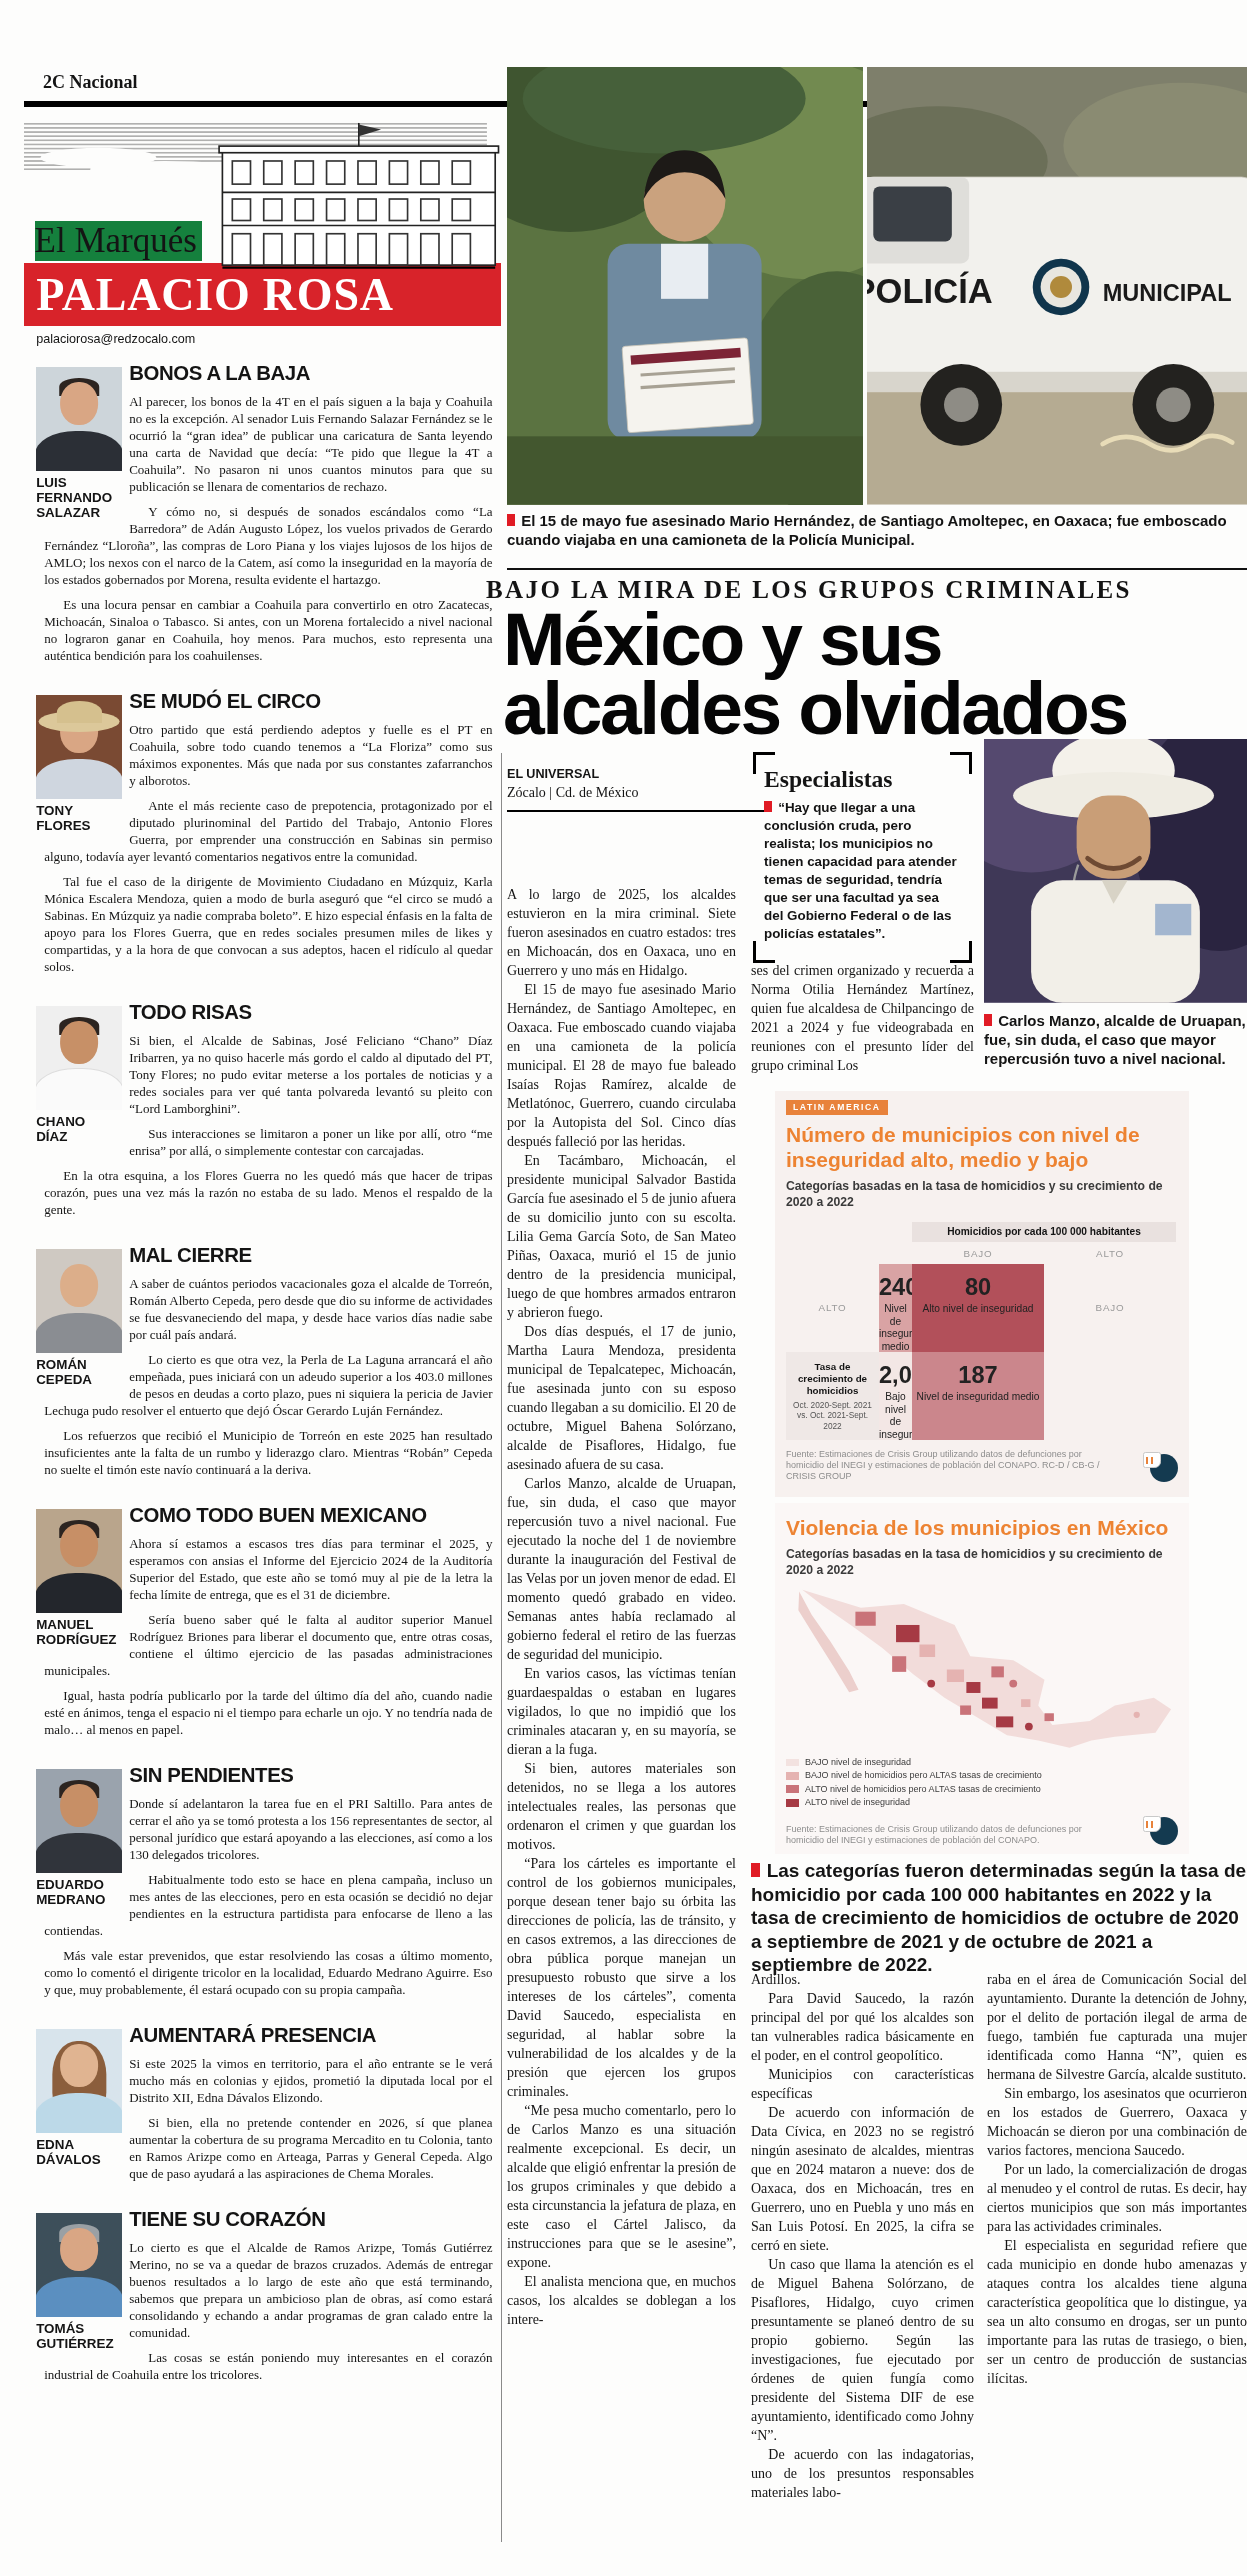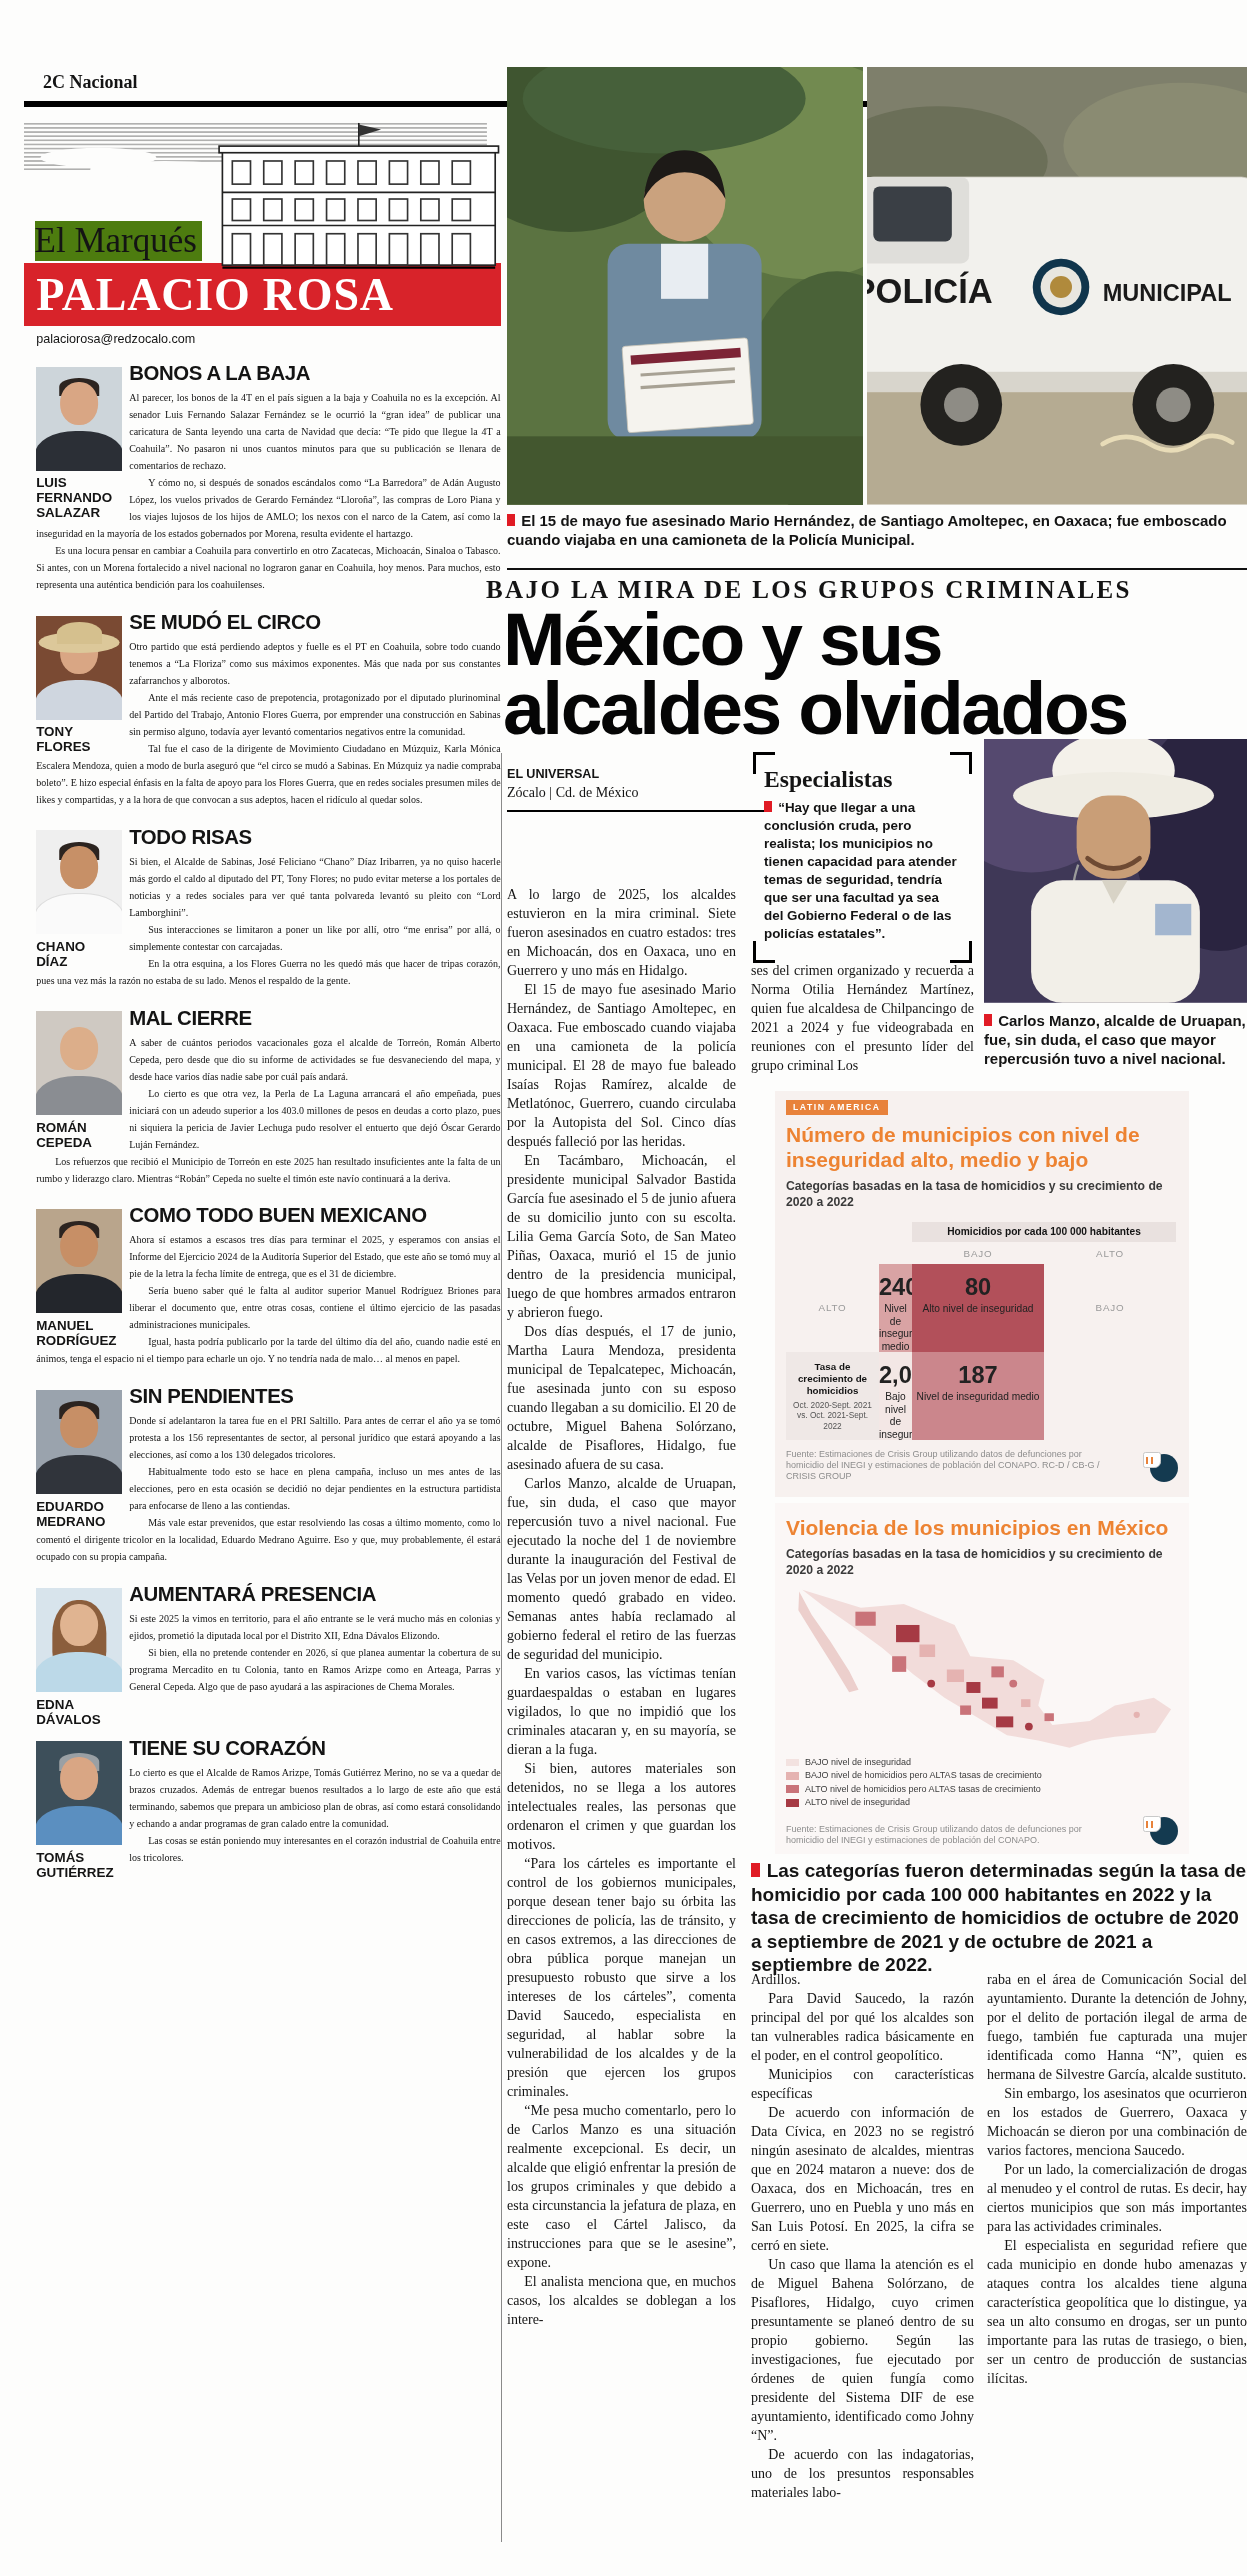--- a/index.html
+++ b/index.html
@@ -9,30 +9,30 @@
   
   .pg-header{position:absolute;top:72px;left:43px;right:43px;height:27px}
   .hd-section{position:absolute;left:0;font-weight:700;font-size:18px}
   .hd-mast{position:absolute;left:50%;transform:translateX(-50%);font-weight:700;font-size:19.7px;letter-spacing:0.4px}
   .hd-date{position:absolute;right:0;font-size:17.3px}
   .rule-top{position:absolute;top:101px;left:23.6px;width:1201px;height:5.5px;background:#000}
   
   .leftcol{position:absolute;left:23.6px;top:118px;width:477px}
   .marques{position:relative;height:145px}
   .marques svg{position:absolute;inset:0}
-  .marques-label{position:absolute;left:11px;bottom:1.6px;font-size:35px;background:#4d7c0f;padding-right:4.7px}
+  .marques-label{position:absolute;left:11px;bottom:1.6px;font-size:35px;background:#15803d;padding-right:4.7px}
   .banner{height:63px;background:#d8232a;color:#fff;font-weight:700;font-size:46px;line-height:63px;
           padding-left:12.6px;letter-spacing:0.8px}
   .email{font-family:"Liberation Sans",sans-serif;font-size:12.6px;padding:5.5px 0 7.9px 12.6px}
   .prsec{clear:both;padding:8.6px 0 9.4px 12.6px;overflow:visible}
   .prsec figure{float:left;width:82px;margin:4.7px 11px 1.6px 0;padding:0}
   .phbox{position:relative;width:86px;height:104px;overflow:hidden;background:#bbb}
   .prsec figcaption{font-family:"Liberation Sans",sans-serif;font-weight:700;font-size:13.4px;line-height:15px;margin-top:4.7px}
   .prsec h3{font-family:"Liberation Sans",sans-serif;font-weight:700;font-size:20.4px;letter-spacing:-0.4px;margin:0 0 3.9px}
-  .prbody p{margin:0;font-size:10px;line-height:17px;text-align:justify;hyphens:auto}
+  .prbody p{margin:8px;font-size:13px;line-height:17px;text-align:justify;hyphens:auto}
   .prbody p + p{text-indent:19px}
   
   .person{position:absolute;inset:0;background:var(--bg,#cfcfcf)}
   .person i{display:block}
   .person .head{position:absolute;left:50%;top:15%;width:44%;height:41%;transform:translateX(-50%);
                 background:var(--skin,#d2a07f);border-radius:48%}
   .person .hair{position:absolute;top:11%;left:50%;transform:translateX(-50%);width:46%;height:17%;
                 background:#2c2420;border-radius:50% 50% 0 0}
   .person .longhair{position:absolute;top:12%;left:50%;transform:translateX(-50%);width:62%;height:70%;
                 background:#8b5e3c;border-radius:46% 46% 30% 30%;z-index:0}

